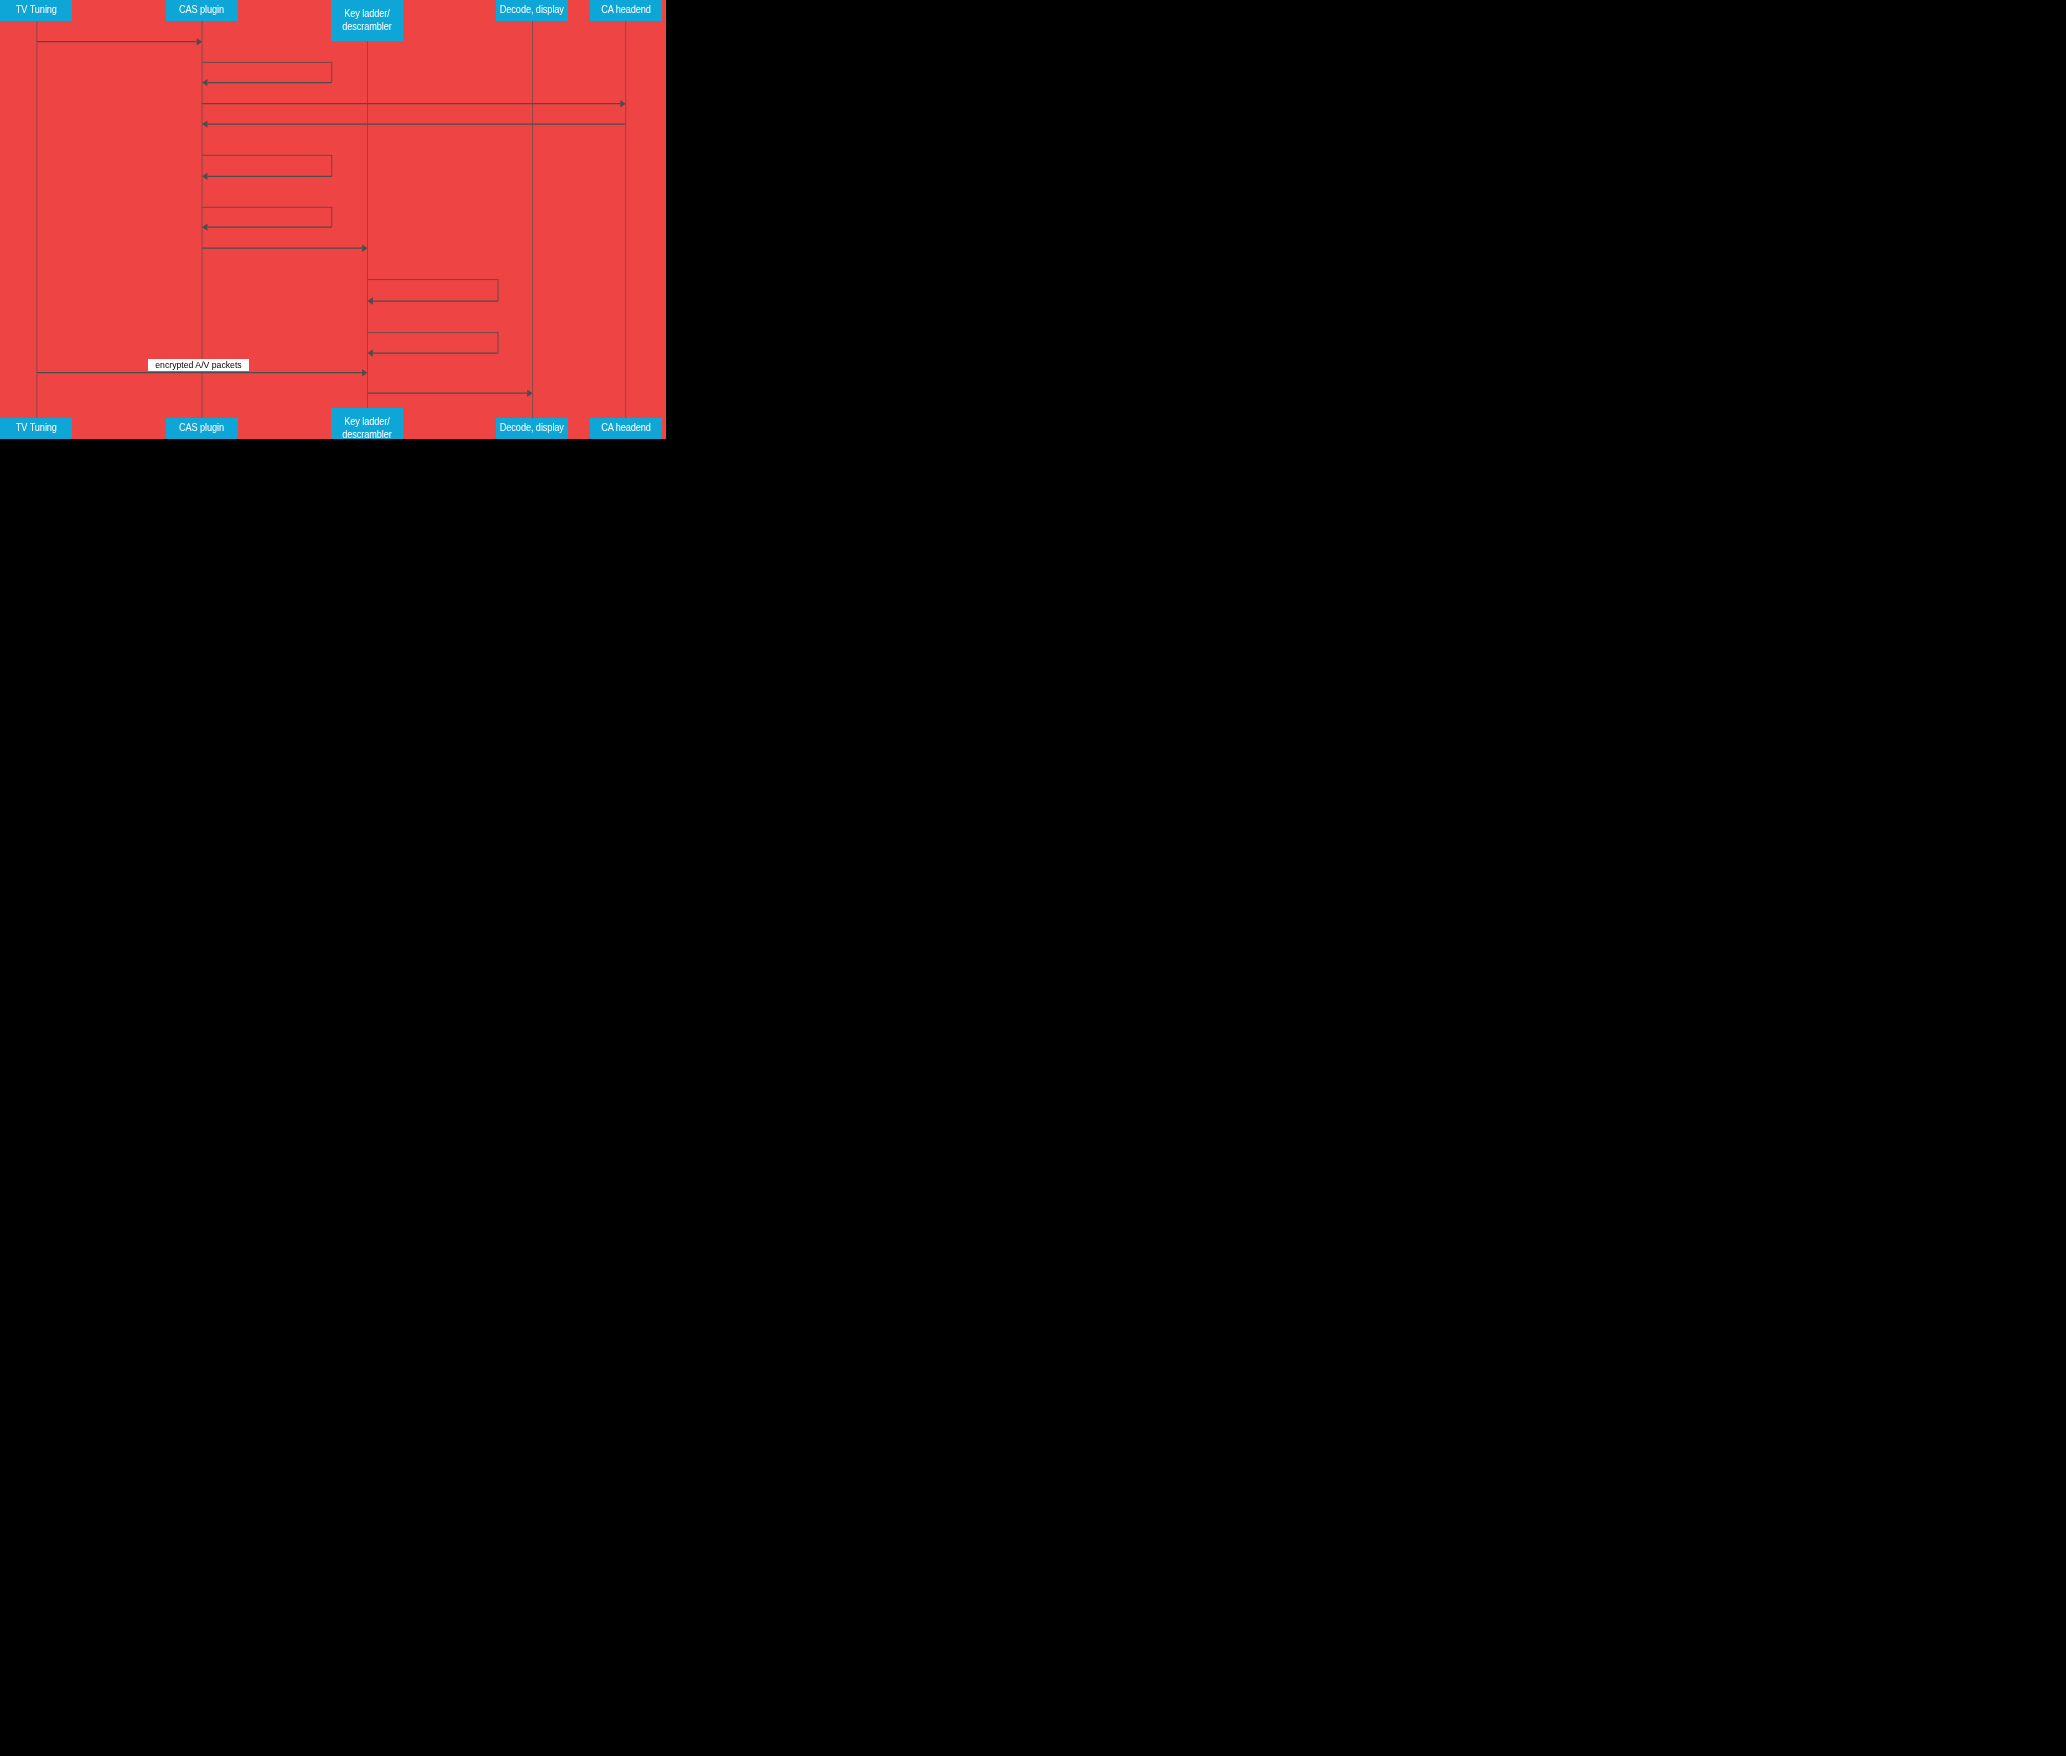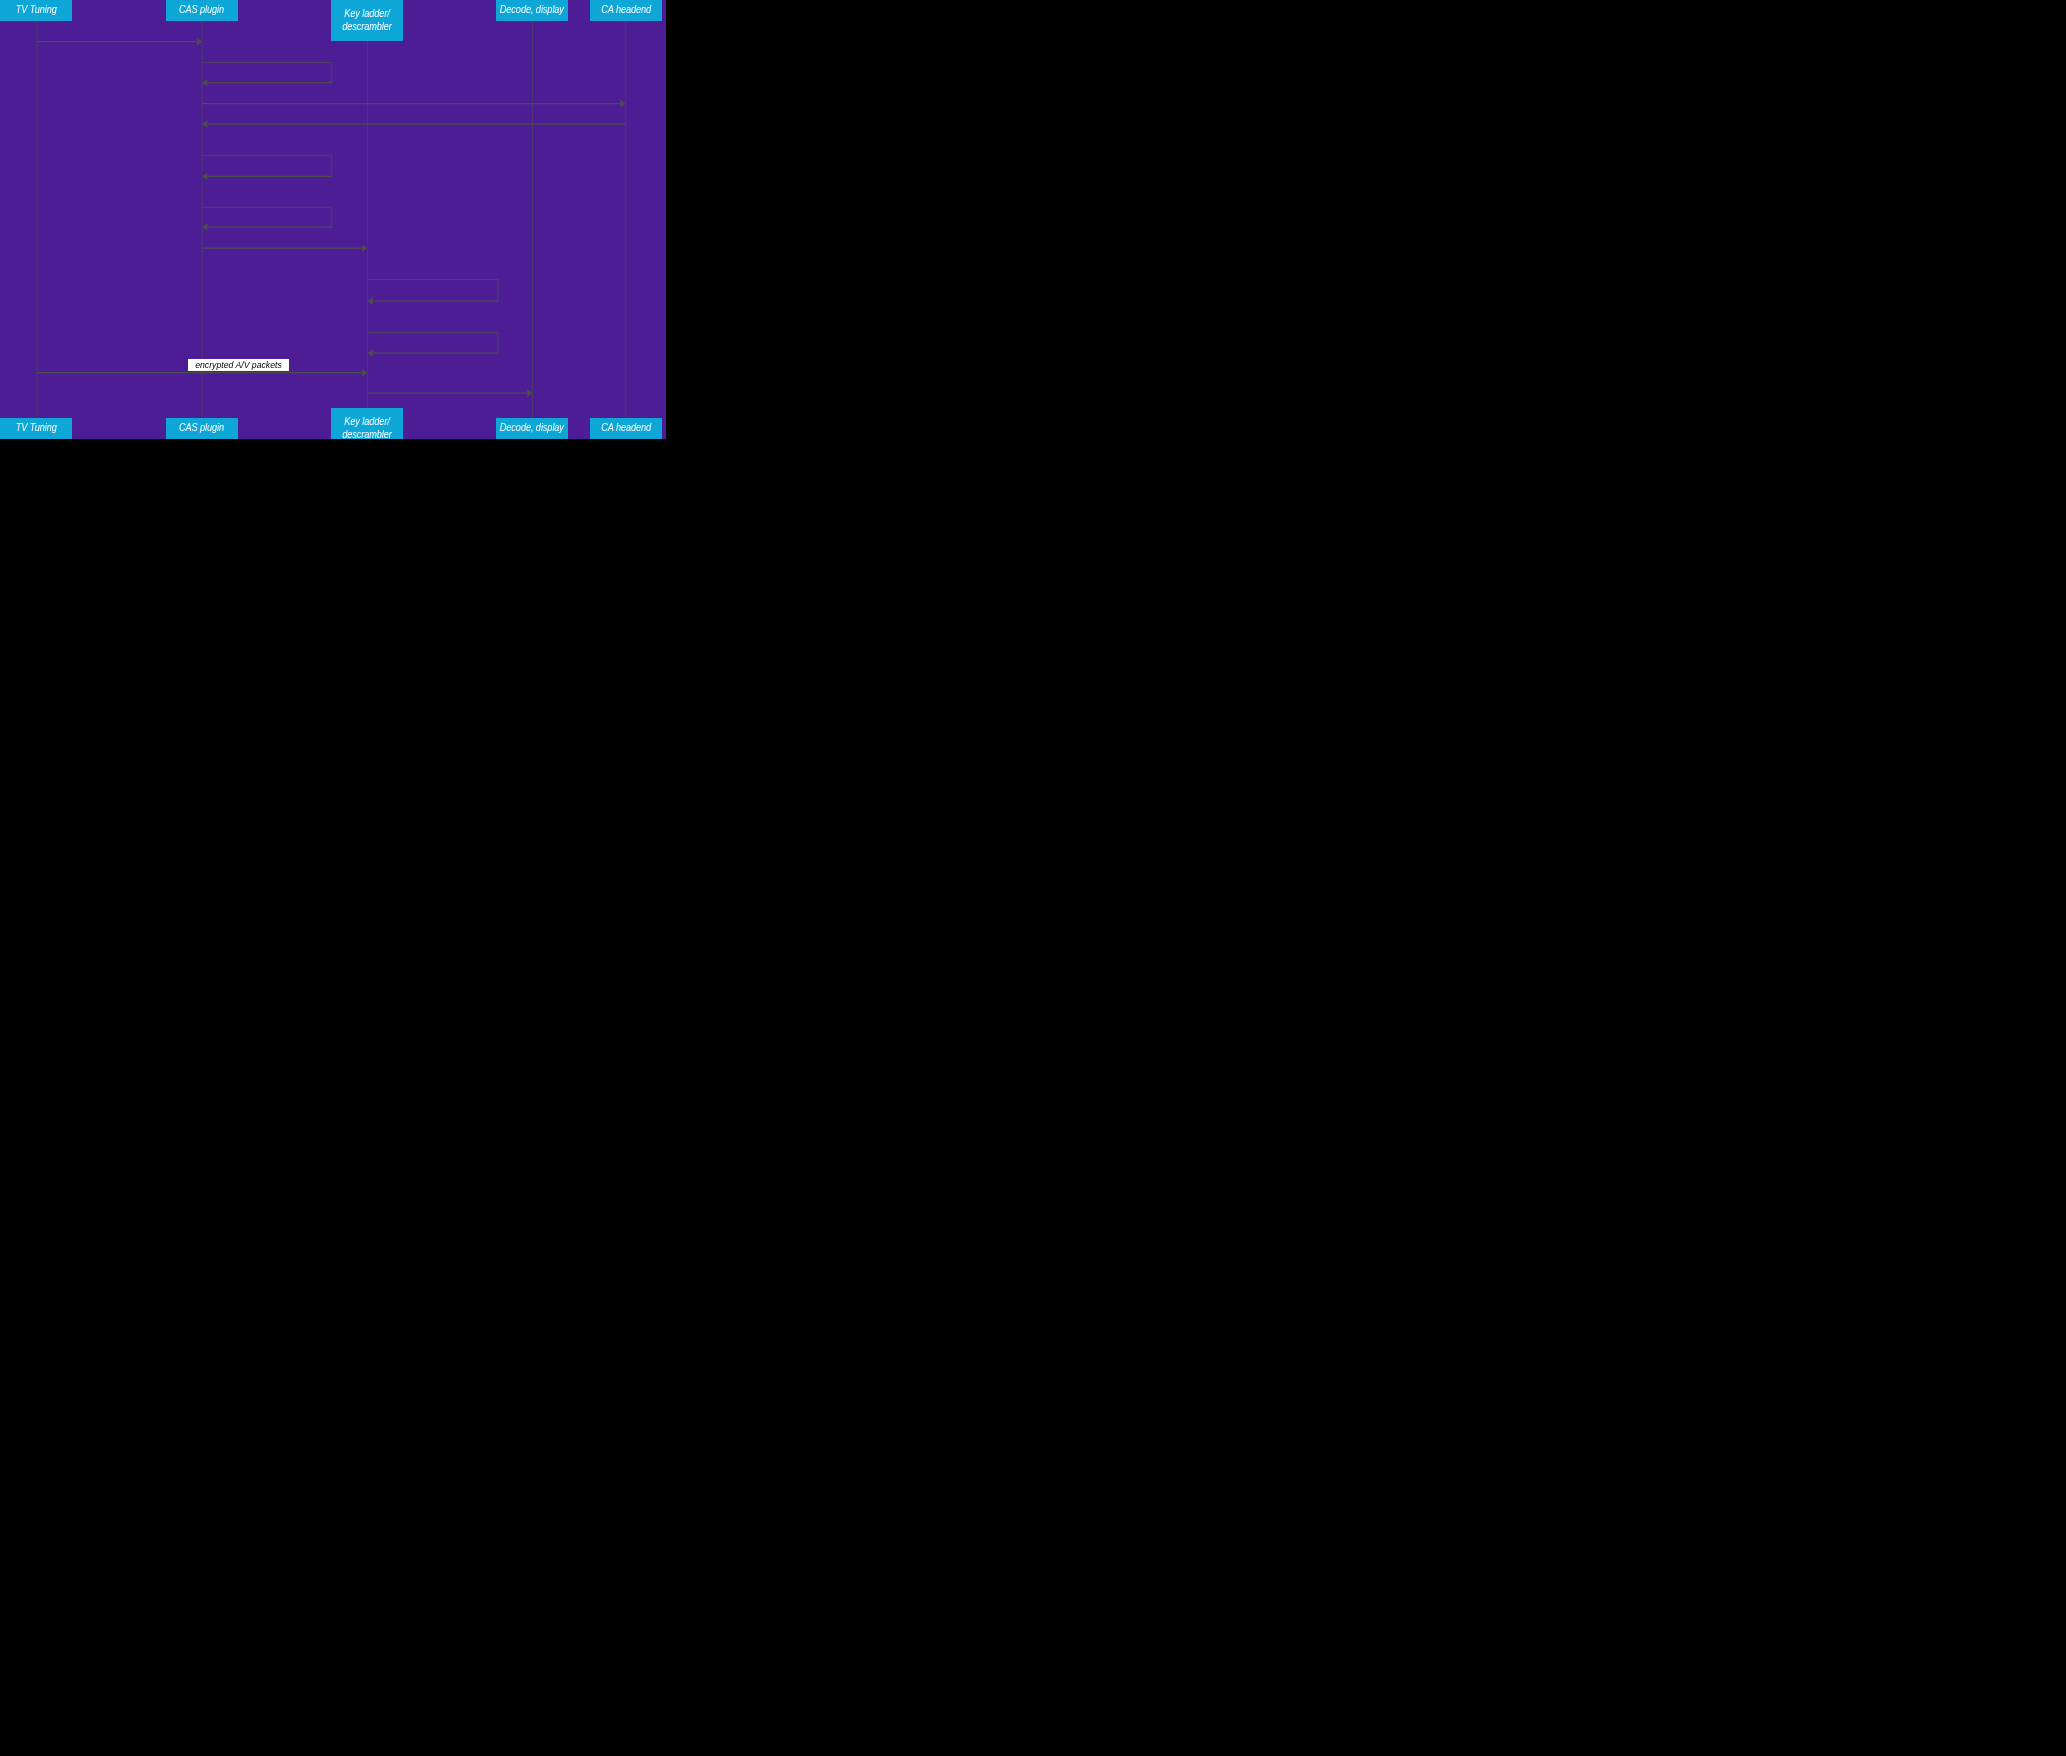--- a/index.html
+++ b/index.html
@@ -1,22 +1,21 @@
 <!DOCTYPE html>
 <html style="font-size:6.6px"><head>
 <meta charset="utf-8">
 <style>
   html,body{margin:0;padding:0;background:#000;}
   .diagram{
     position:relative;
     width:666px;height:439px;
-    background:#4c1d95;
+    background:#ef4444;
     overflow:hidden;
     font-family:"Liberation Sans", sans-serif;
-    font-style:italic;
   }
   .lines-layer{position:absolute;left:0;top:0;width:100%;height:100%;}
   .actor{
     position:absolute;
     width:72px;height:20.7px;
     background:#0ea6d6;
     color:#fff;
     display:flex;align-items:center;justify-content:center;
     text-align:center;
     font-size:10px;
@@ -127,21 +126,21 @@
     <span class="inner">Key ladder/
 descrambler</span>
   </div>
   <div class="actor" style="left:496px;top:0;">
     <span class="inner">Decode, display</span>
   </div>
   <div class="actor" style="left:590px;top:0;">
     <span class="inner">CA headend</span>
   </div>
 
-  <div class="msg-label" style="left:148px;top:359px;min-width:96px;margin-left:40px;">encrypted A/V packets</div>
+  <div class="msg-label" style="left:148px;top:359px;min-width:96px;">encrypted A/V packets</div>
 
   <div class="actor" style="left:0.4px;top:418px;">
     <span class="inner">TV Tuning</span>
   </div>
   <div class="actor" style="left:166px;top:418px;">
     <span class="inner">CAS plugin</span>
   </div>
   <div class="actor tall" style="left:331px;top:408px;">
     <span class="inner">Key ladder/
 descrambler</span>

